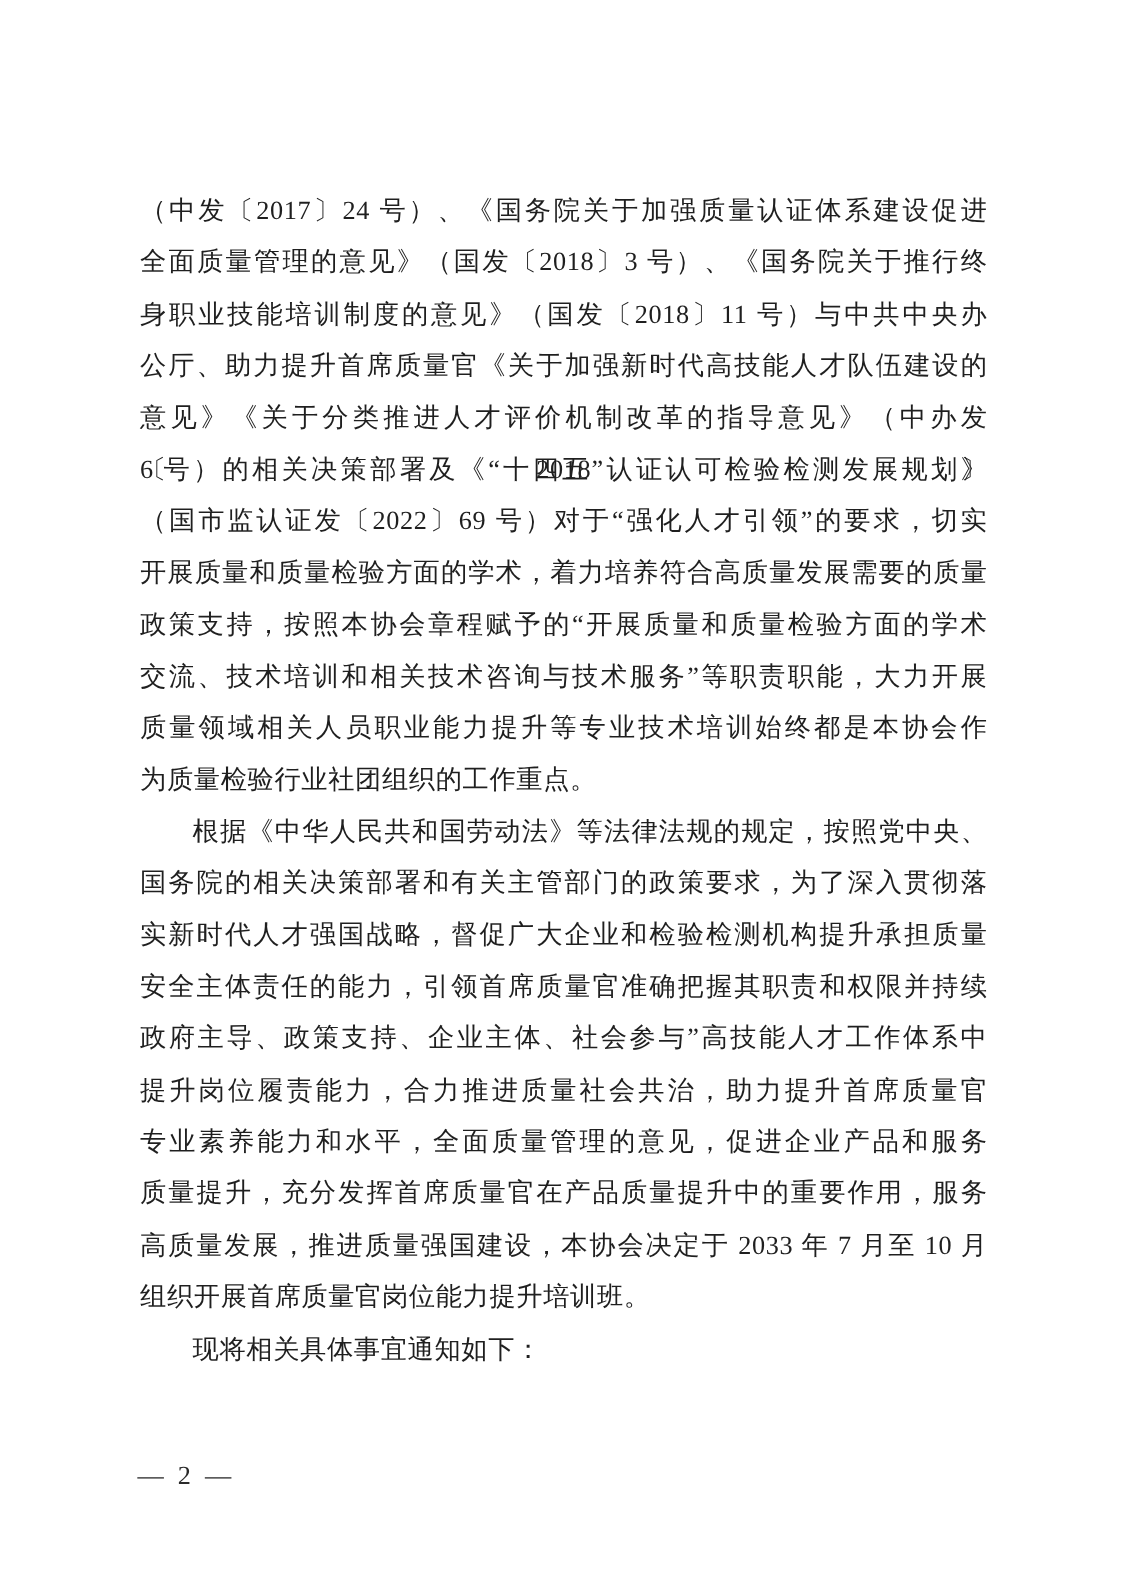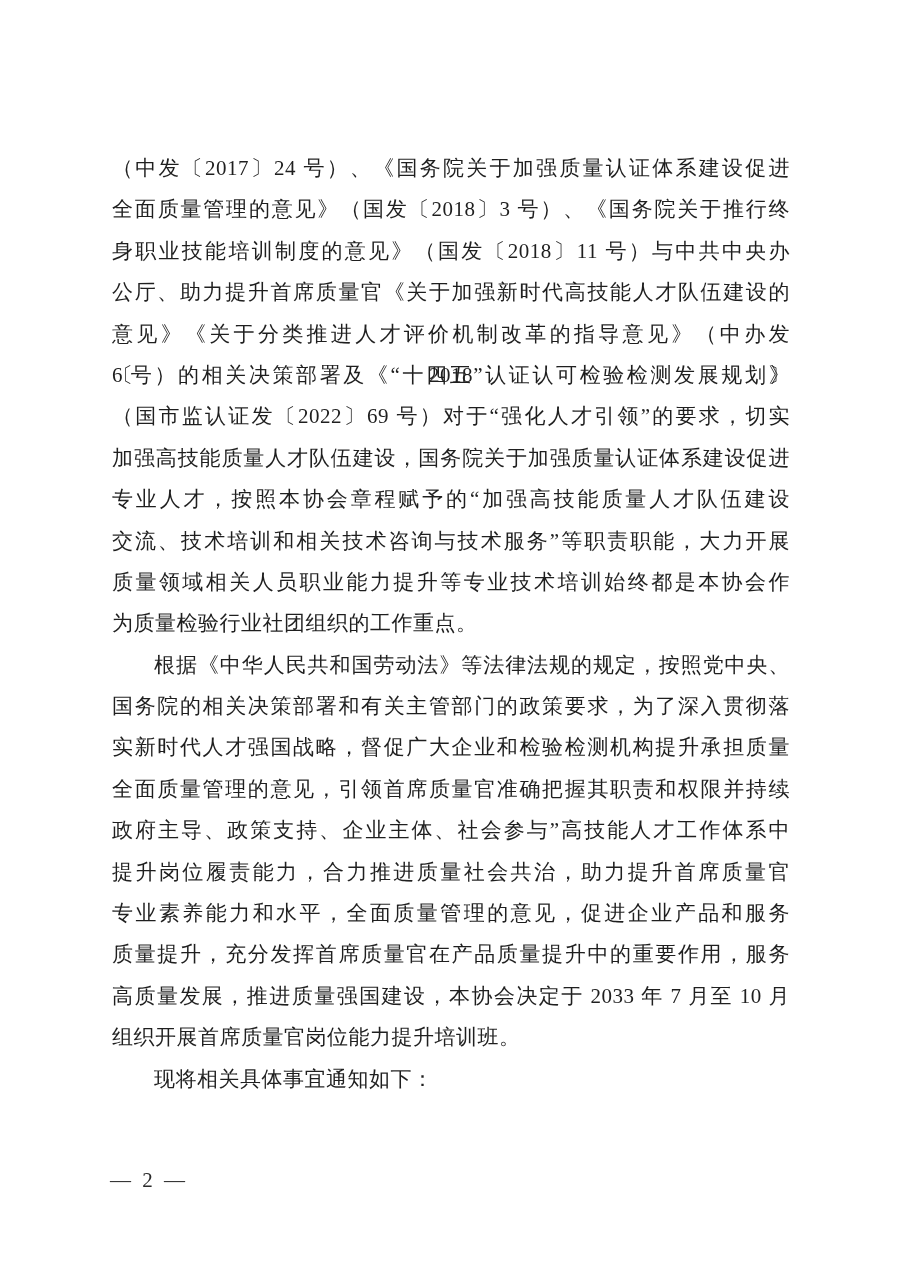--- a/index.html
+++ b/index.html
@@ -54,29 +54,29 @@
 <div class="page">
 
   <div class="text-block">
     <div class="line">（中发〔2017〕24 号）、《国务院关于加强质量认证体系建设促进</div>
     <div class="line">全面质量管理的意见》（国发〔2018〕3 号）、《国务院关于推行终</div>
     <div class="line">身职业技能培训制度的意见》（国发〔2018〕11 号）与中共中央办</div>
     <div class="line">公厅、助力提升首席质量官《关于加强新时代高技能人才队伍建设的</div>
     <div class="line">意见》《关于分类推进人才评价机制改革的指导意见》（中办发〔2018〕</div>
     <div class="line">6 号）的相关决策部署及《“十四五”认证认可检验检测发展规划》</div>
     <div class="line">（国市监认证发〔2022〕69 号）对于“强化人才引领”的要求，切实</div>
-    <div class="line">加强高技能质量人才队伍建设，国务院关于加强质量认证体系建设促进</div>
-    <div class="line">专业人才，按照本协会章程赋予的“加强高技能质量人才队伍建设</div>
+    <div class="line">开展质量和质量检验方面的学术，着力培养符合高质量发展需要的质量</div>
+    <div class="line">政策支持，按照本协会章程赋予的“开展质量和质量检验方面的学术</div>
     <div class="line">交流、技术培训和相关技术咨询与技术服务”等职责职能，大力开展</div>
     <div class="line">质量领域相关人员职业能力提升等专业技术培训始终都是本协会作</div>
     <div class="line end">为质量检验行业社团组织的工作重点。</div>
     <div class="line indent">根据《中华人民共和国劳动法》等法律法规的规定，按照党中央、</div>
     <div class="line">国务院的相关决策部署和有关主管部门的政策要求，为了深入贯彻落</div>
     <div class="line">实新时代人才强国战略，督促广大企业和检验检测机构提升承担质量</div>
-    <div class="line">全面质量管理的意见，引领首席质量官准确把握其职责和权限并持续</div>
+    <div class="line">安全主体责任的能力，引领首席质量官准确把握其职责和权限并持续</div>
     <div class="line">政府主导、政策支持、企业主体、社会参与”高技能人才工作体系中</div>
     <div class="line">提升岗位履责能力，合力推进质量社会共治，助力提升首席质量官</div>
     <div class="line">专业素养能力和水平，全面质量管理的意见，促进企业产品和服务</div>
     <div class="line">质量提升，充分发挥首席质量官在产品质量提升中的重要作用，服务</div>
     <div class="line">高质量发展，推进质量强国建设，本协会决定于 2033 年 7 月至 10 月</div>
     <div class="line end">组织开展首席质量官岗位能力提升培训班。</div>
     <div class="line end indent">现将相关具体事宜通知如下：</div>
   </div>
 
   <div class="page-number">— 2 —</div>

